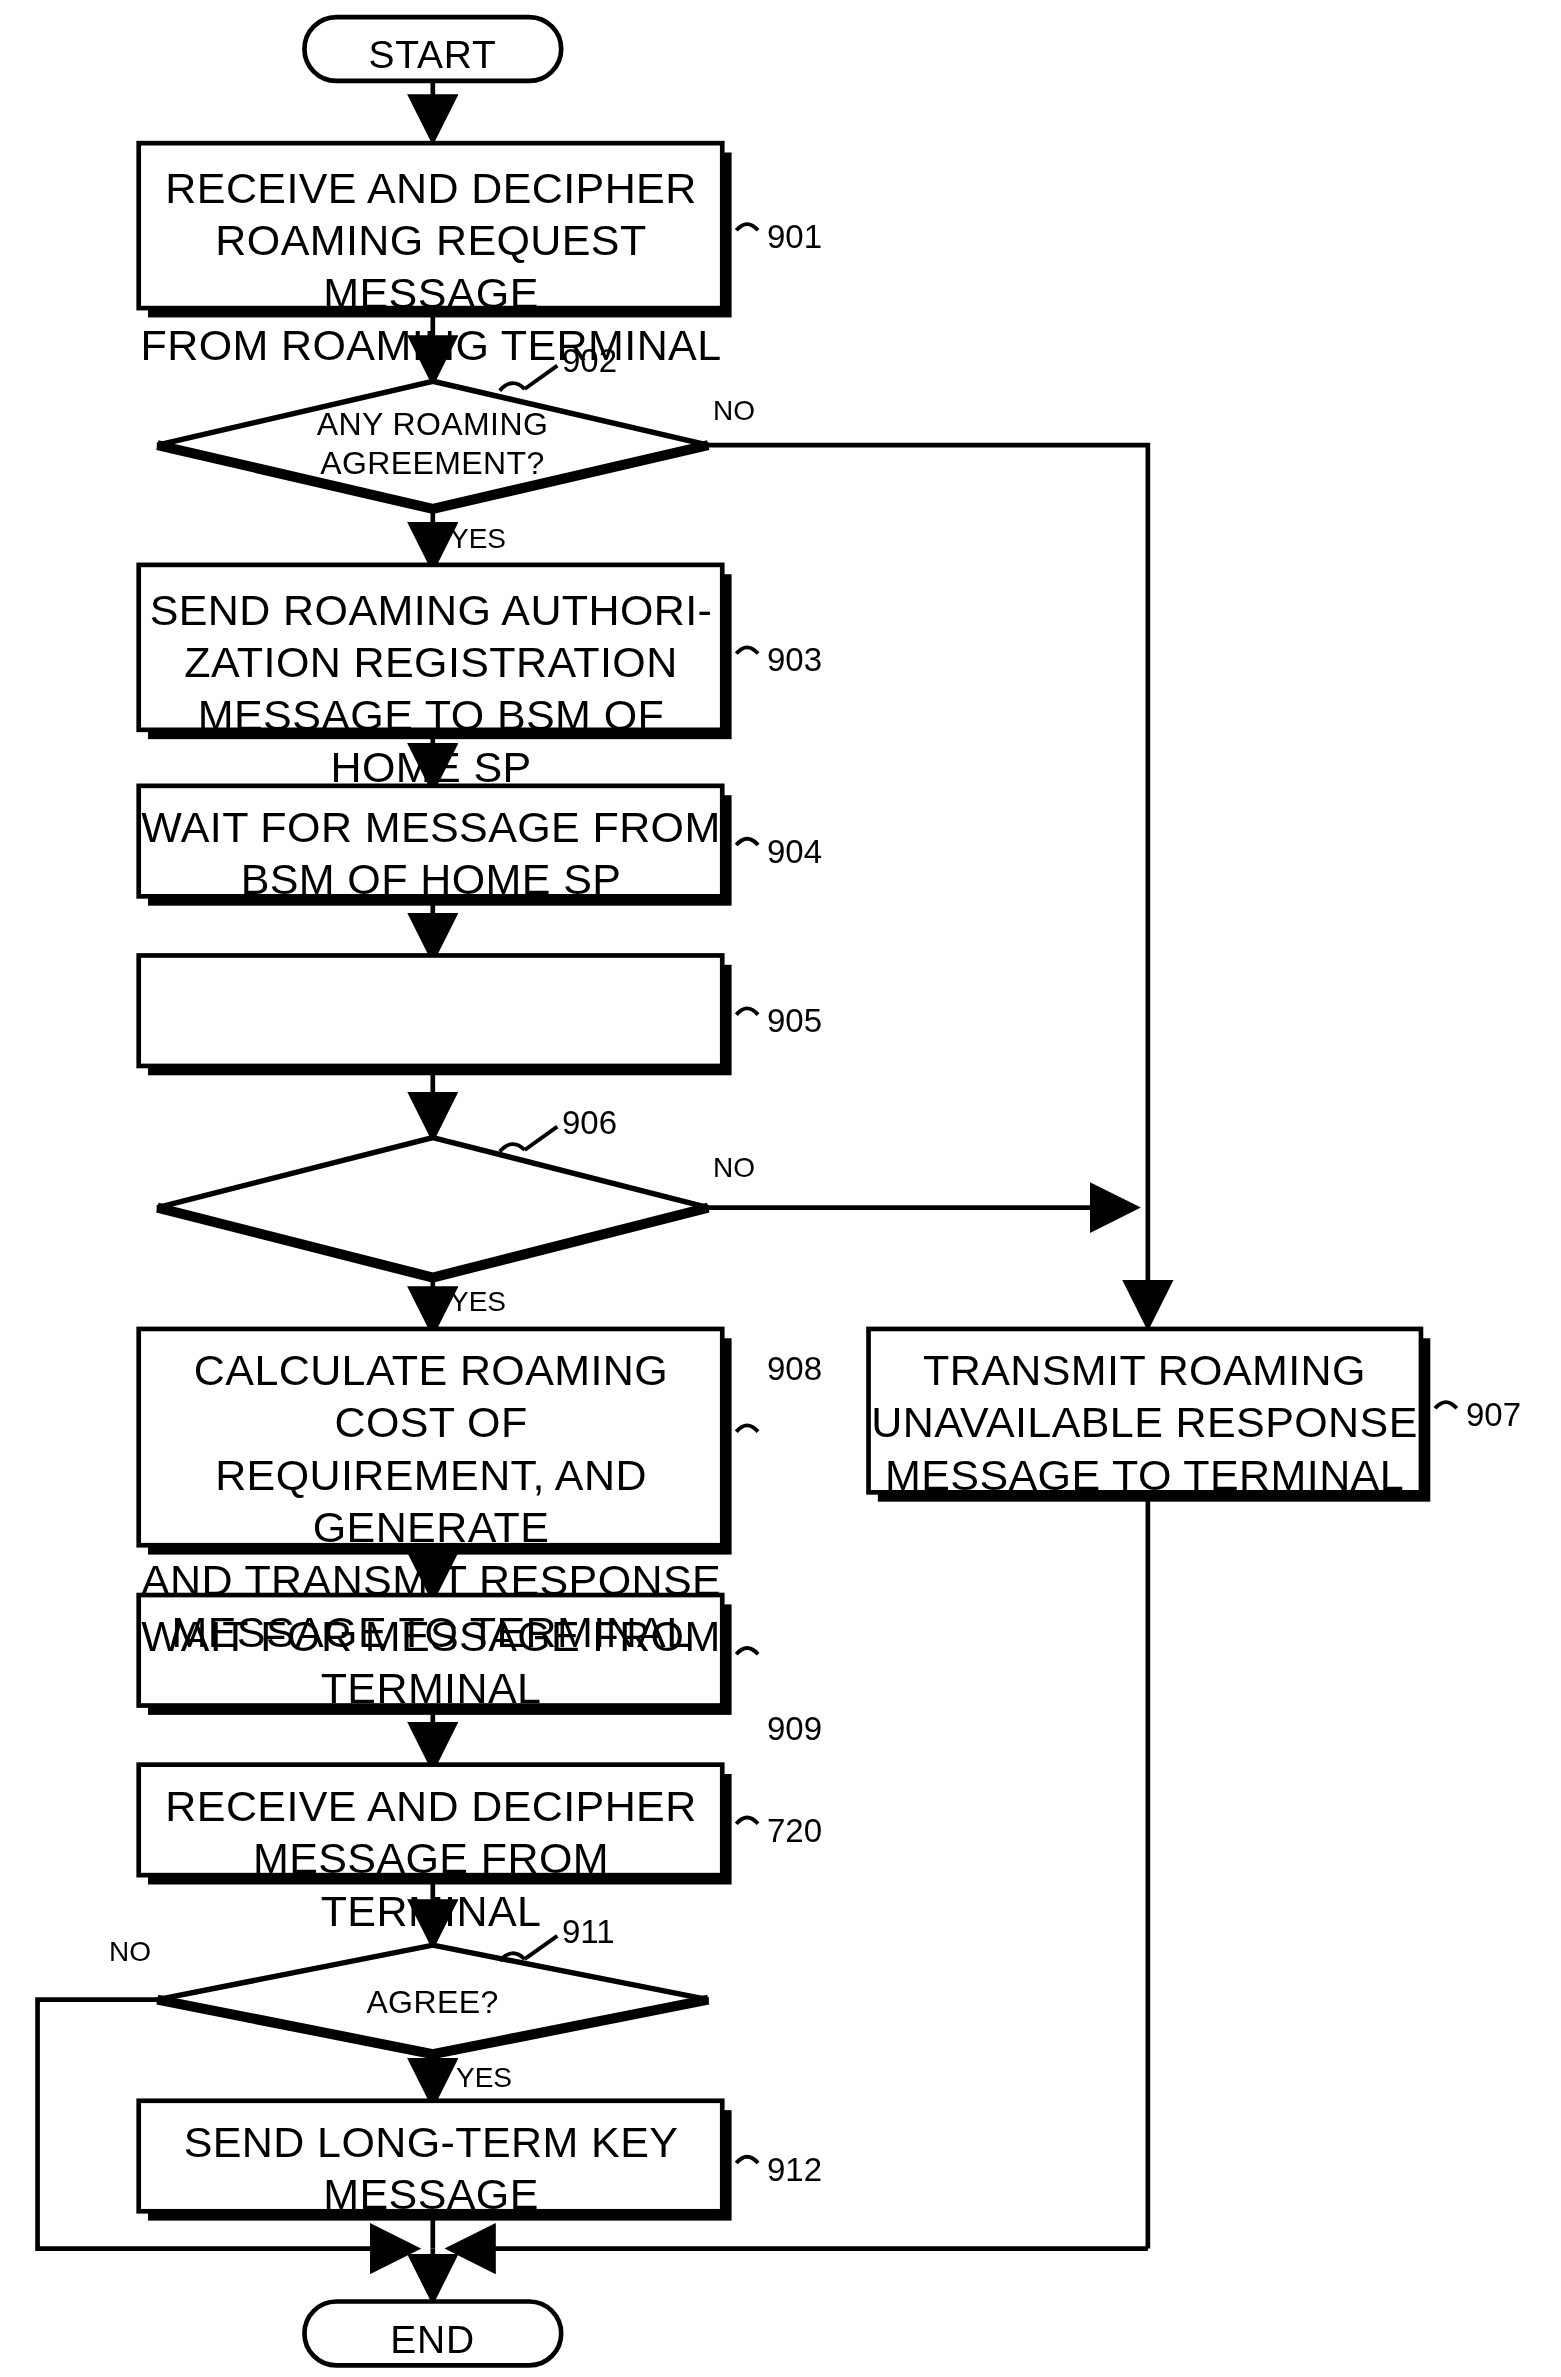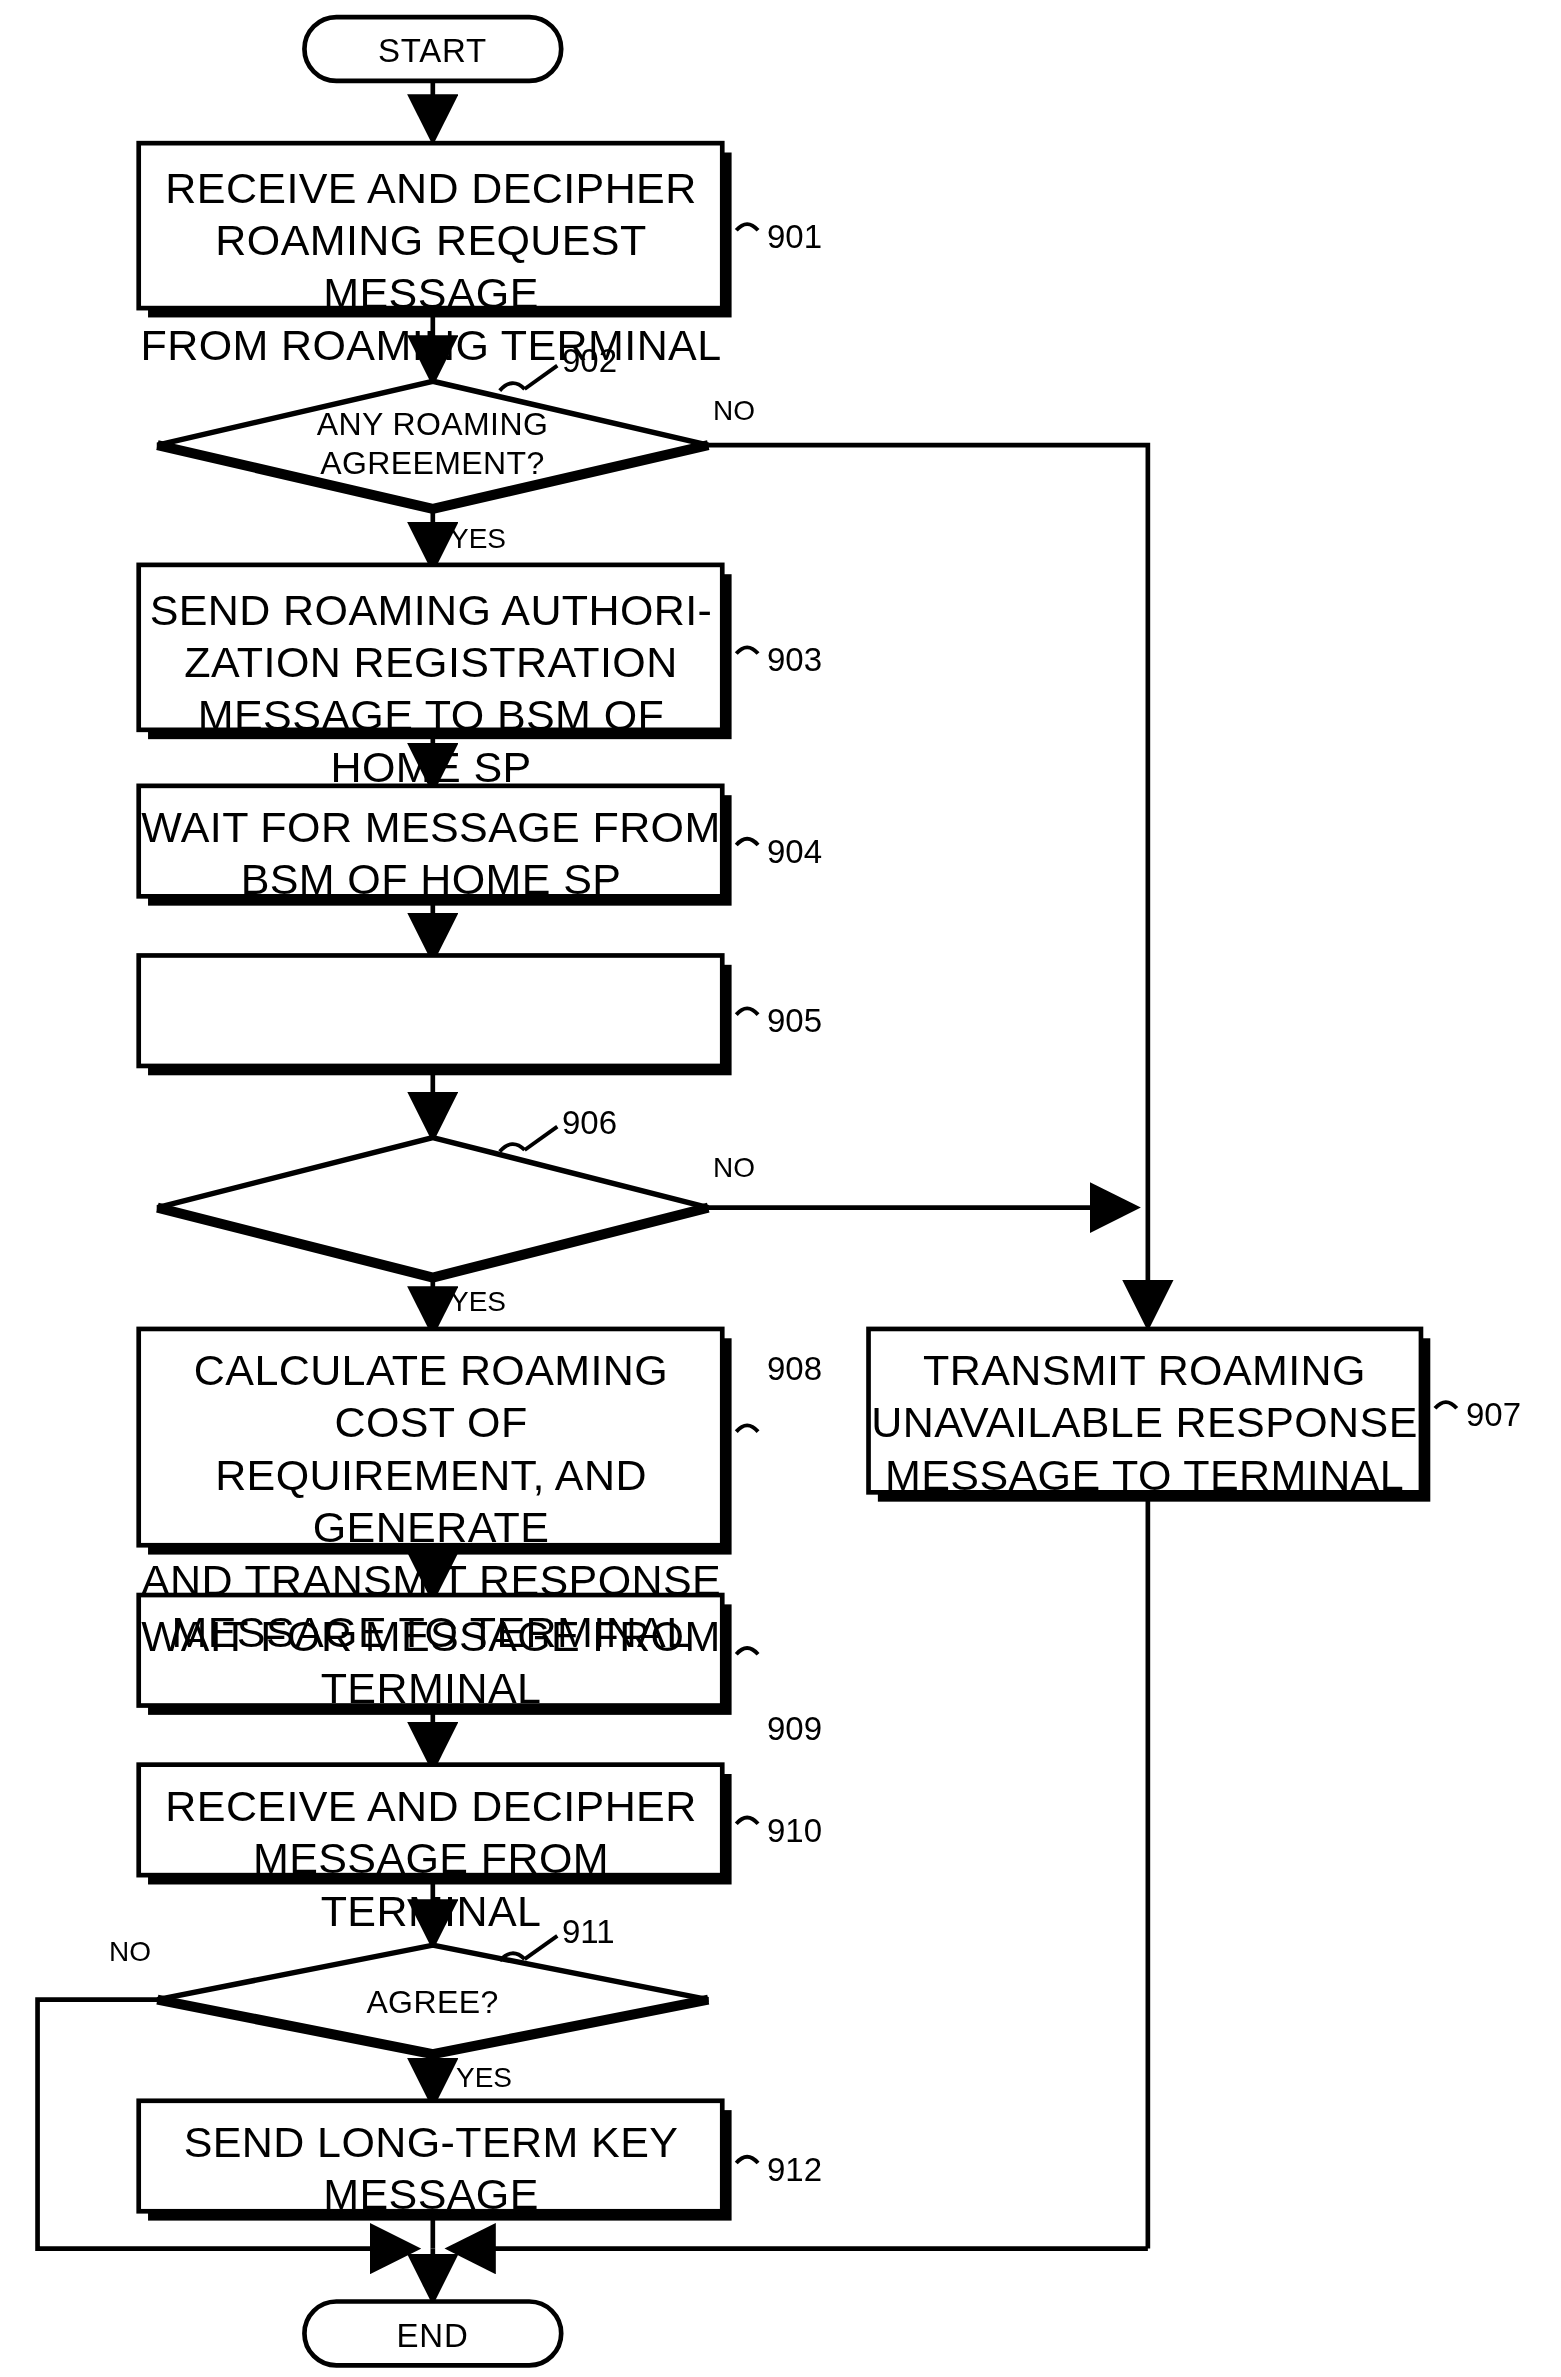--- a/index.html
+++ b/index.html
@@ -27,21 +27,21 @@
   .node-text {
     position: absolute;
     text-align: center;
     color: #000000;
     font-family: "Liberation Sans", sans-serif;
     white-space: pre-line;
     line-height: 1.22;
     pointer-events: none;
   }
   .term-text {
-    font-size: 33px;
+    font-size: 39px;
     letter-spacing: 0.8px;
   }
   .proc-text {
     font-size: 43px;
     letter-spacing: 0.4px;
   }
   .dec-text {
     font-size: 32px;
     letter-spacing: 0.4px;
   }
@@ -205,21 +205,21 @@
 
   <div class="ref-text" style="left:767px; top:218px;">901</div>
   <div class="ref-text" style="left:562px; top:342px;">902</div>
   <div class="ref-text" style="left:767px; top:641px;">903</div>
   <div class="ref-text" style="left:767px; top:833px;">904</div>
   <div class="ref-text" style="left:767px; top:1002px;">905</div>
   <div class="ref-text" style="left:562px; top:1104px;">906</div>
   <div class="ref-text" style="left:767px; top:1350px;">908</div>
   <div class="ref-text" style="left:1466px; top:1396px;">907</div>
   <div class="ref-text" style="left:767px; top:1710px;">909</div>
-  <div class="ref-text" style="left:767px; top:1812px;">910</div>
+  <div class="ref-text" style="left:767px; top:1812px;">720</div>
   <div class="ref-text" style="left:562px; top:1913px;">911</div>
   <div class="ref-text" style="left:767px; top:2151px;">912</div>
 
   <div class="edge-label" style="left:713px; top:395px;">NO</div>
   <div class="edge-label" style="left:450px; top:523px;">YES</div>
   <div class="edge-label" style="left:713px; top:1152px;">NO</div>
   <div class="edge-label" style="left:450px; top:1286px;">YES</div>
   <div class="edge-label" style="left:109px; top:1936px;">NO</div>
   <div class="edge-label" style="left:456px; top:2062px;">YES</div>
 

